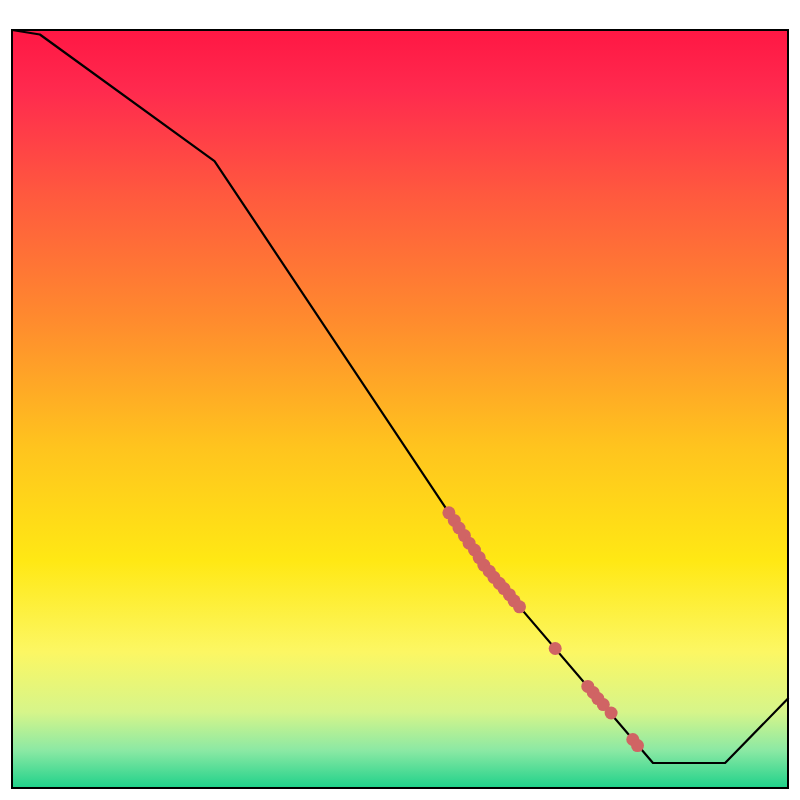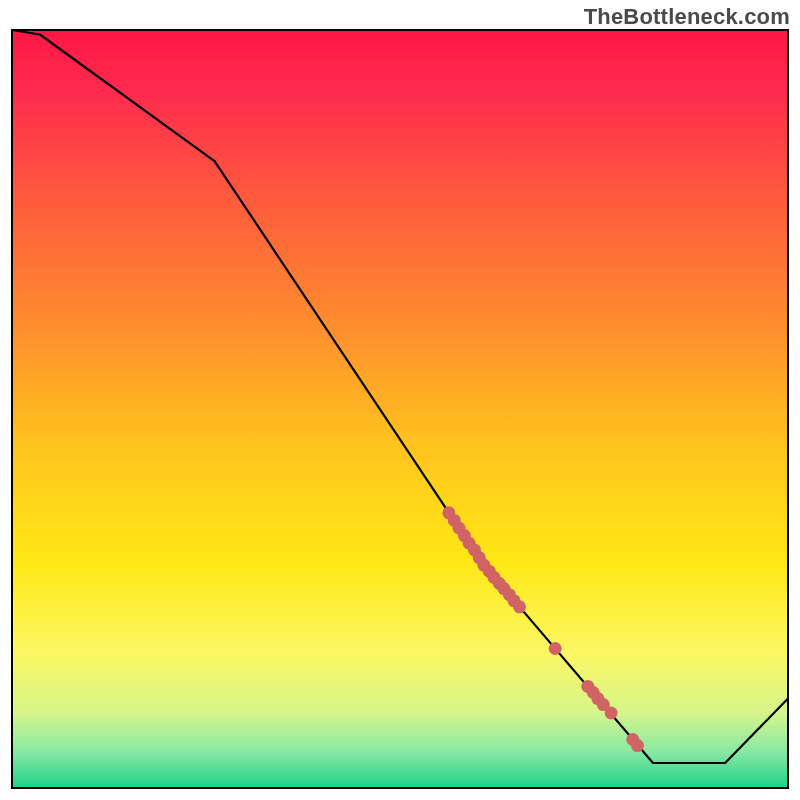--- a/index.html
+++ b/index.html
@@ -30,21 +30,20 @@
     position: absolute;
     left: 0;
     top: 0;
   }
 </style>
 </head>
 <body>
 
 <div class="stage">
 
-  <div class="watermark">TheBottleneck.com</div>
 
   <svg class="plot" width="800" height="800" viewBox="0 0 800 800">
     <defs>
       <linearGradient id="bg-grad" x1="0" y1="0" x2="0" y2="1">
         <stop offset="0%" stop-color="#ff1744"></stop>
         <stop offset="8%" stop-color="#ff2a4e"></stop>
         <stop offset="22%" stop-color="#ff5a3e"></stop>
         <stop offset="38%" stop-color="#ff8a2e"></stop>
         <stop offset="55%" stop-color="#ffc41e"></stop>
         <stop offset="70%" stop-color="#ffe814"></stop>

